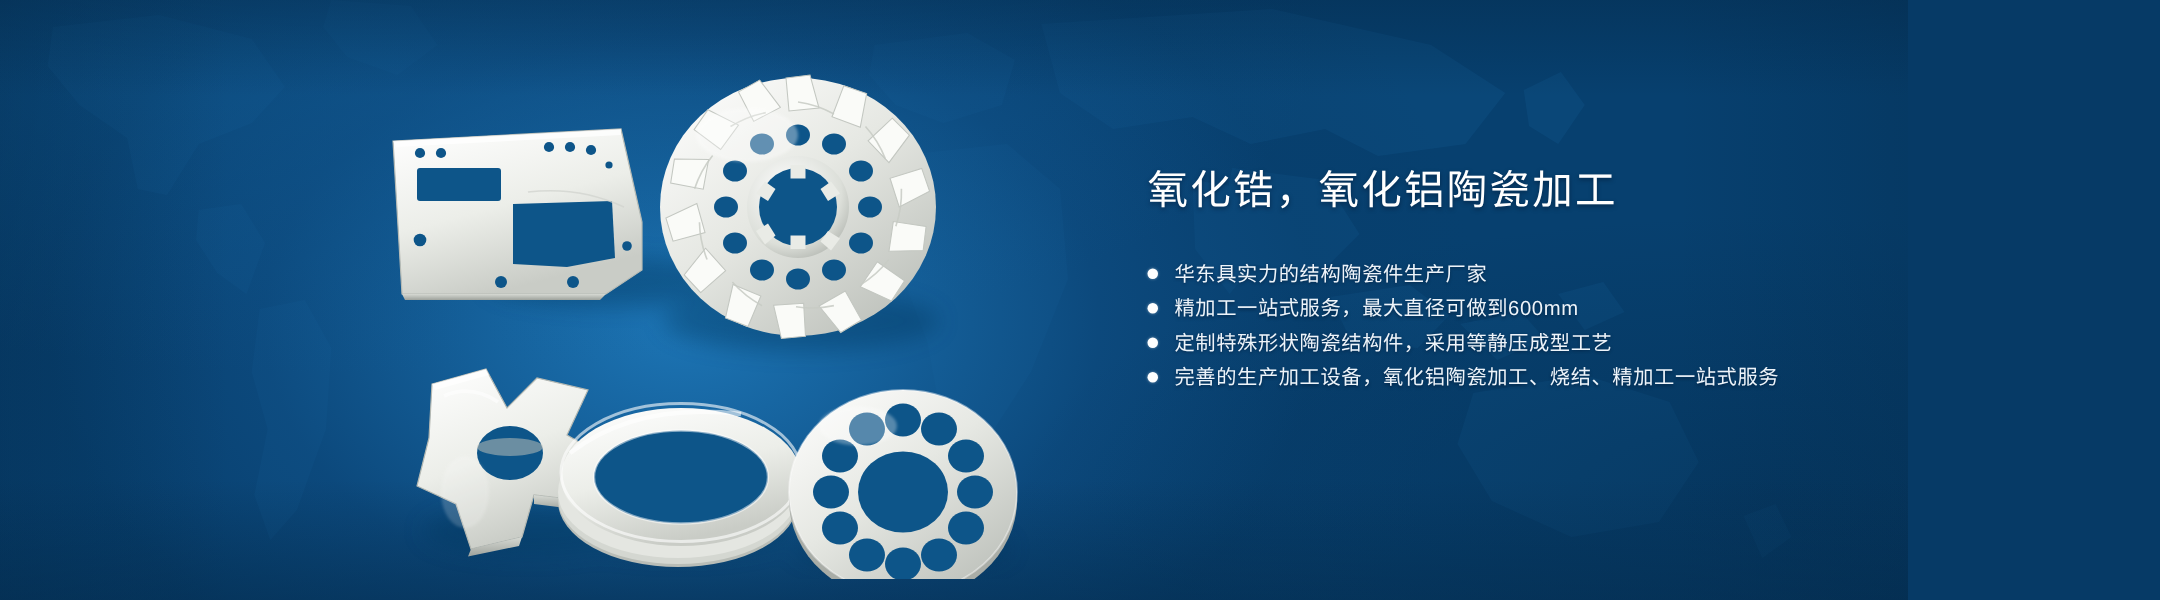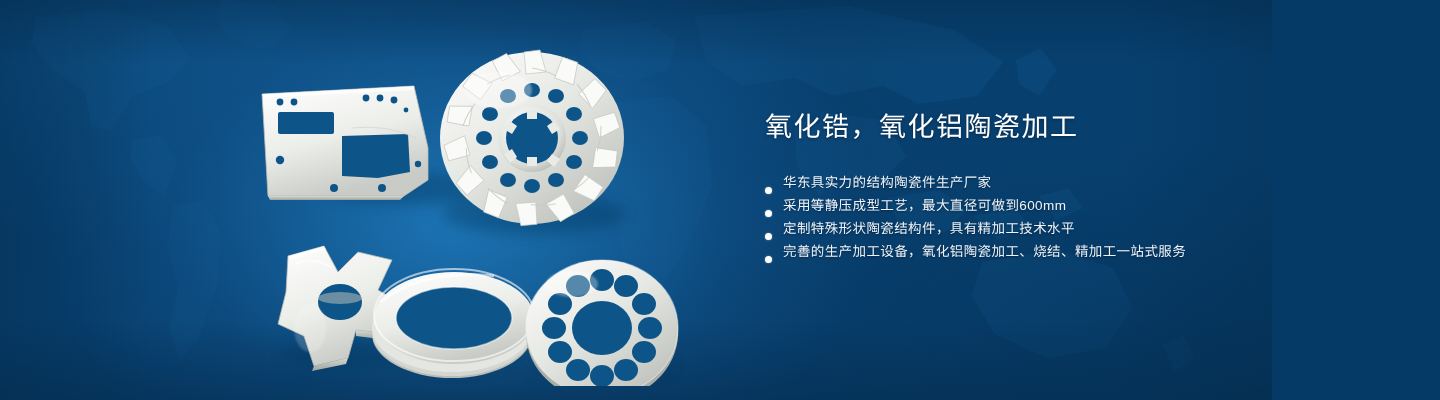--- a/index.html
+++ b/index.html
@@ -80,21 +80,21 @@
     text-shadow:0 1px 3px rgba(0,20,45,.55);
     white-space:nowrap;
   }
   .bullets{
     margin:27px 0 0 0;
     padding:0;
     list-style:none;
   }
   .bullet{
     display:flex;
-    align-items:flex-end;
+    align-items:center;
     height:23px;
     white-space:nowrap;
   }
   .dot{
     flex:0 0 auto;
     width:7px; height:7px;
     border-radius:50%;
     background:#ffffff;
     margin-right:11px;
     box-shadow:0 0 2px rgba(255,255,255,.45);
@@ -345,26 +345,26 @@
 
     <ul class="bullets">
 
       <li class="bullet">
         <span class="dot"></span>
         <span class="btext">华东具实力的结构陶瓷件生产厂家</span>
       </li>
 
       <li class="bullet">
         <span class="dot"></span>
-        <span class="btext">采用等静压成型工艺，最大直径可做到600mm</span>
+        <span class="btext">精加工一站式服务，最大直径可做到600mm</span>
       </li>
 
       <li class="bullet">
         <span class="dot"></span>
-        <span class="btext">定制特殊形状陶瓷结构件，具有精加工技术水平</span>
+        <span class="btext">定制特殊形状陶瓷结构件，采用等静压成型工艺</span>
       </li>
 
       <li class="bullet">
         <span class="dot"></span>
         <span class="btext">完善的生产加工设备，氧化铝陶瓷加工、烧结、精加工一站式服务</span>
       </li>
 
     </ul>
   </div>
 

